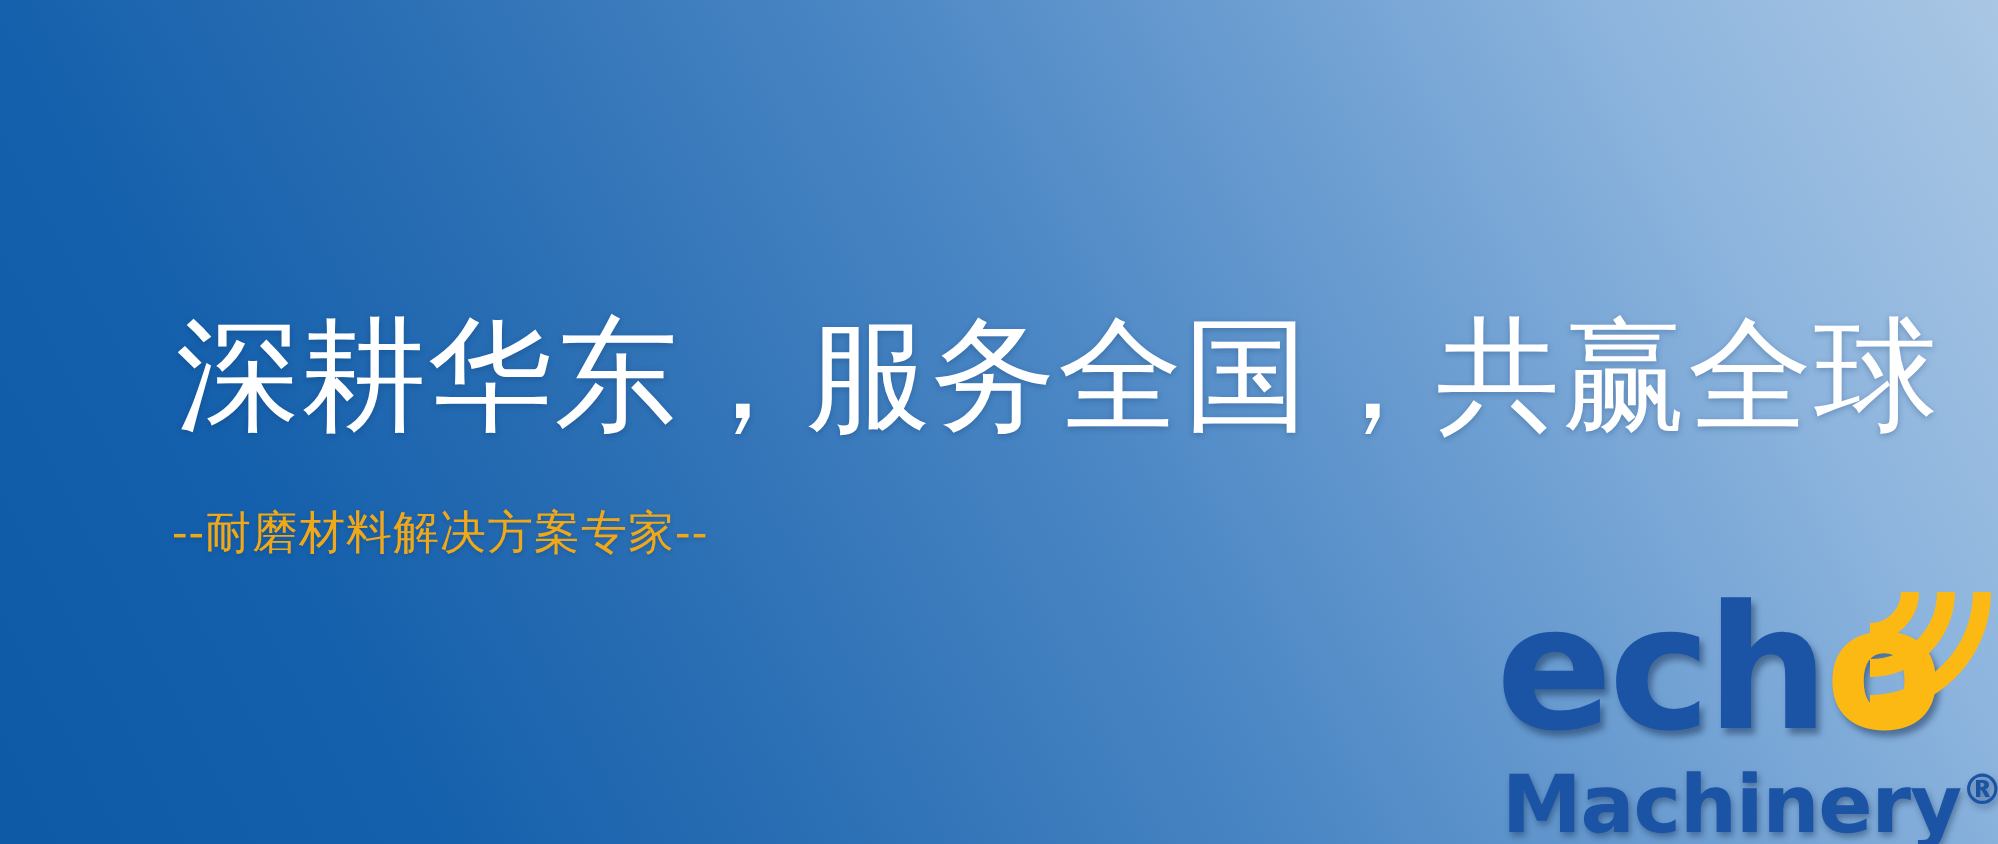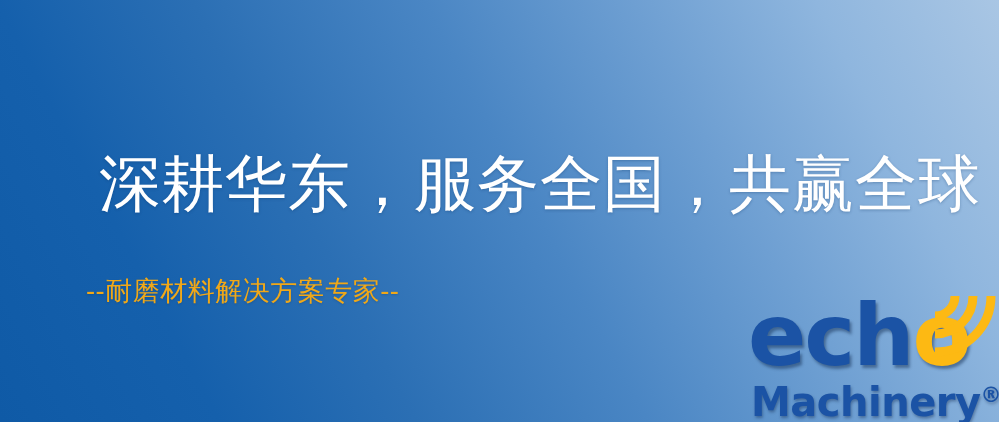--- a/index.html
+++ b/index.html
@@ -21,38 +21,38 @@
         #4a86c4 53%,
         #6e9fd2 70%,
         #8fb6de 85%,
         #a9c6e4 100%);
     font-family: "Liberation Sans", sans-serif;
   }
 
   
   #headline {
     position: absolute;
-    left: 99px;
+    left: 88px;
     top: 152px;
-    font-family: Liberation Mono, monospace;
+    font-family: Liberation Sans, sans-serif;
     font-size: 62px;
     line-height: 74px;
     letter-spacing: 1px;
     color: #ffffff;
     white-space: nowrap;
     text-shadow: 0 1px 3px rgba(10, 50, 100, 0.30);
   }
 
   
   #subtitle {
     position: absolute;
     left: 86px;
-    top: 274px;
+    top: 250px;
     font-family: "DejaVu Serif", "Liberation Serif", serif;
-    font-size: 27px;
+    font-size: 23px;
     line-height: 34px;
     letter-spacing: 0.5px;
     color: #f0a818;
     white-space: nowrap;
     text-shadow: 0 1px 2px rgba(10, 50, 100, 0.25);
   }
 
   
   #logo {
     position: absolute;

